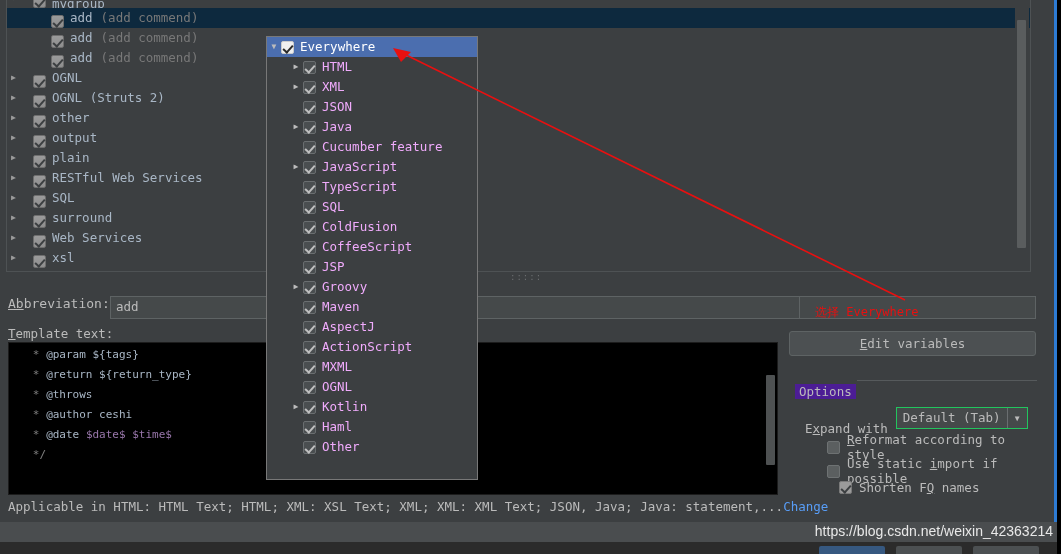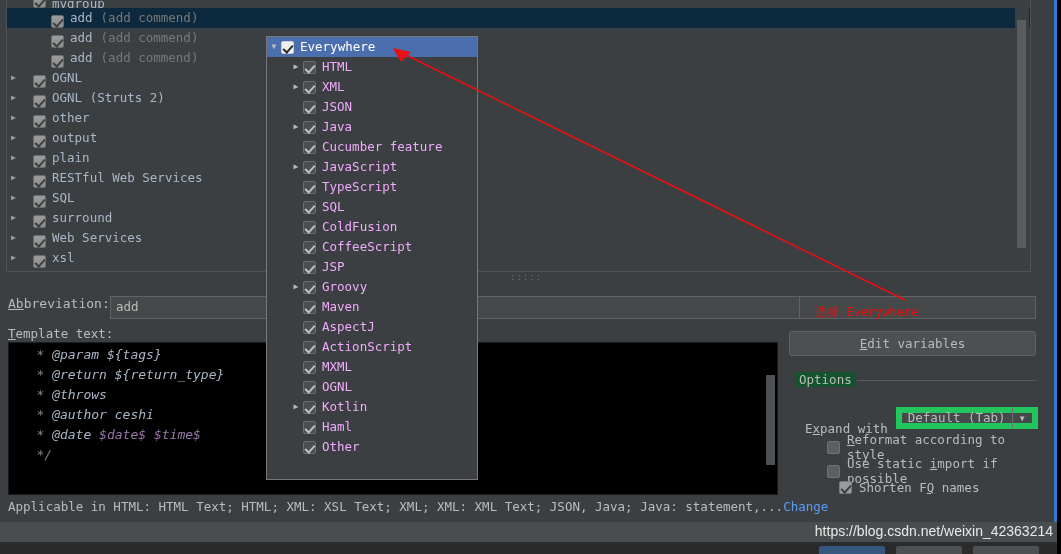--- a/index.html
+++ b/index.html
@@ -142,24 +142,23 @@
   .editor {
     position: absolute; left: 8px; top: 342px; width: 770px; height: 153px;
     background: #000000;
     border: 1px solid #1c1c1c;
     overflow: hidden;
     padding: 2px 0 0 4px;
   }
   .ed-line {
     height: 20px; line-height: 20px;
     font-family: "DejaVu Sans Mono", monospace;
-    font-size: 13px;
+    font-size: 11px;
     white-space: pre;
     color: #808080;
-    font-style: italic;
   }
   .c-comment { color: #808080; }
   .c-tag { color: #a9b7c6; }
   .c-var { color: #a9b7c6; }
   .c-dollar { color: #9876aa; }
   .ed-scroll-thumb {
     position: absolute; right: 2px; top: 32px; width: 9px; height: 90px;
     background: #4e5152; border-radius: 1px;
   }
 
@@ -170,34 +169,34 @@
     border: 1px solid #5e6364;
     border-radius: 3px;
     color: #bbbbbb;
     font-size: 12.5px;
     display: flex; align-items: center; justify-content: center;
   }
   .options-group {
     position: absolute; left: 783px; top: 372px; width: 258px; height: 120px;
   }
   .options-title {
-    position: absolute; left: 12px; top: 0px;
-    background: #14532d; padding: 0 4px;
+    position: absolute; left: 12px; top: 12px;
+    background: #4c1d95; padding: 0 4px;
     font-size: 12.5px; color: #bbbbbb;
   }
   .options-rule {
     position: absolute; left: 74px; top: 8px; width: 180px; height: 1px;
     background: #565a5c;
   }
   .opt-row {
     position: absolute; display: flex; align-items: center;
     font-size: 12.5px; color: #bbbbbb;
   }
   .combo {
-    background: #45494a; border: 6px solid #22c55e;
+    background: #45494a; border: 1px solid #22c55e;
     height: 22px; display: flex; align-items: center;
     font-size: 12.5px; color: #bbbbbb;
   }
   .combo-text { padding: 0 6px; line-height: 20px; }
   .combo-arrow {
     width: 20px; height: 20px; border-left: 1px solid #6a6e70;
     display: flex; align-items: center; justify-content: center;
     font-size: 8px; color: #bbbbbb;
   }
   .opt-cb {

